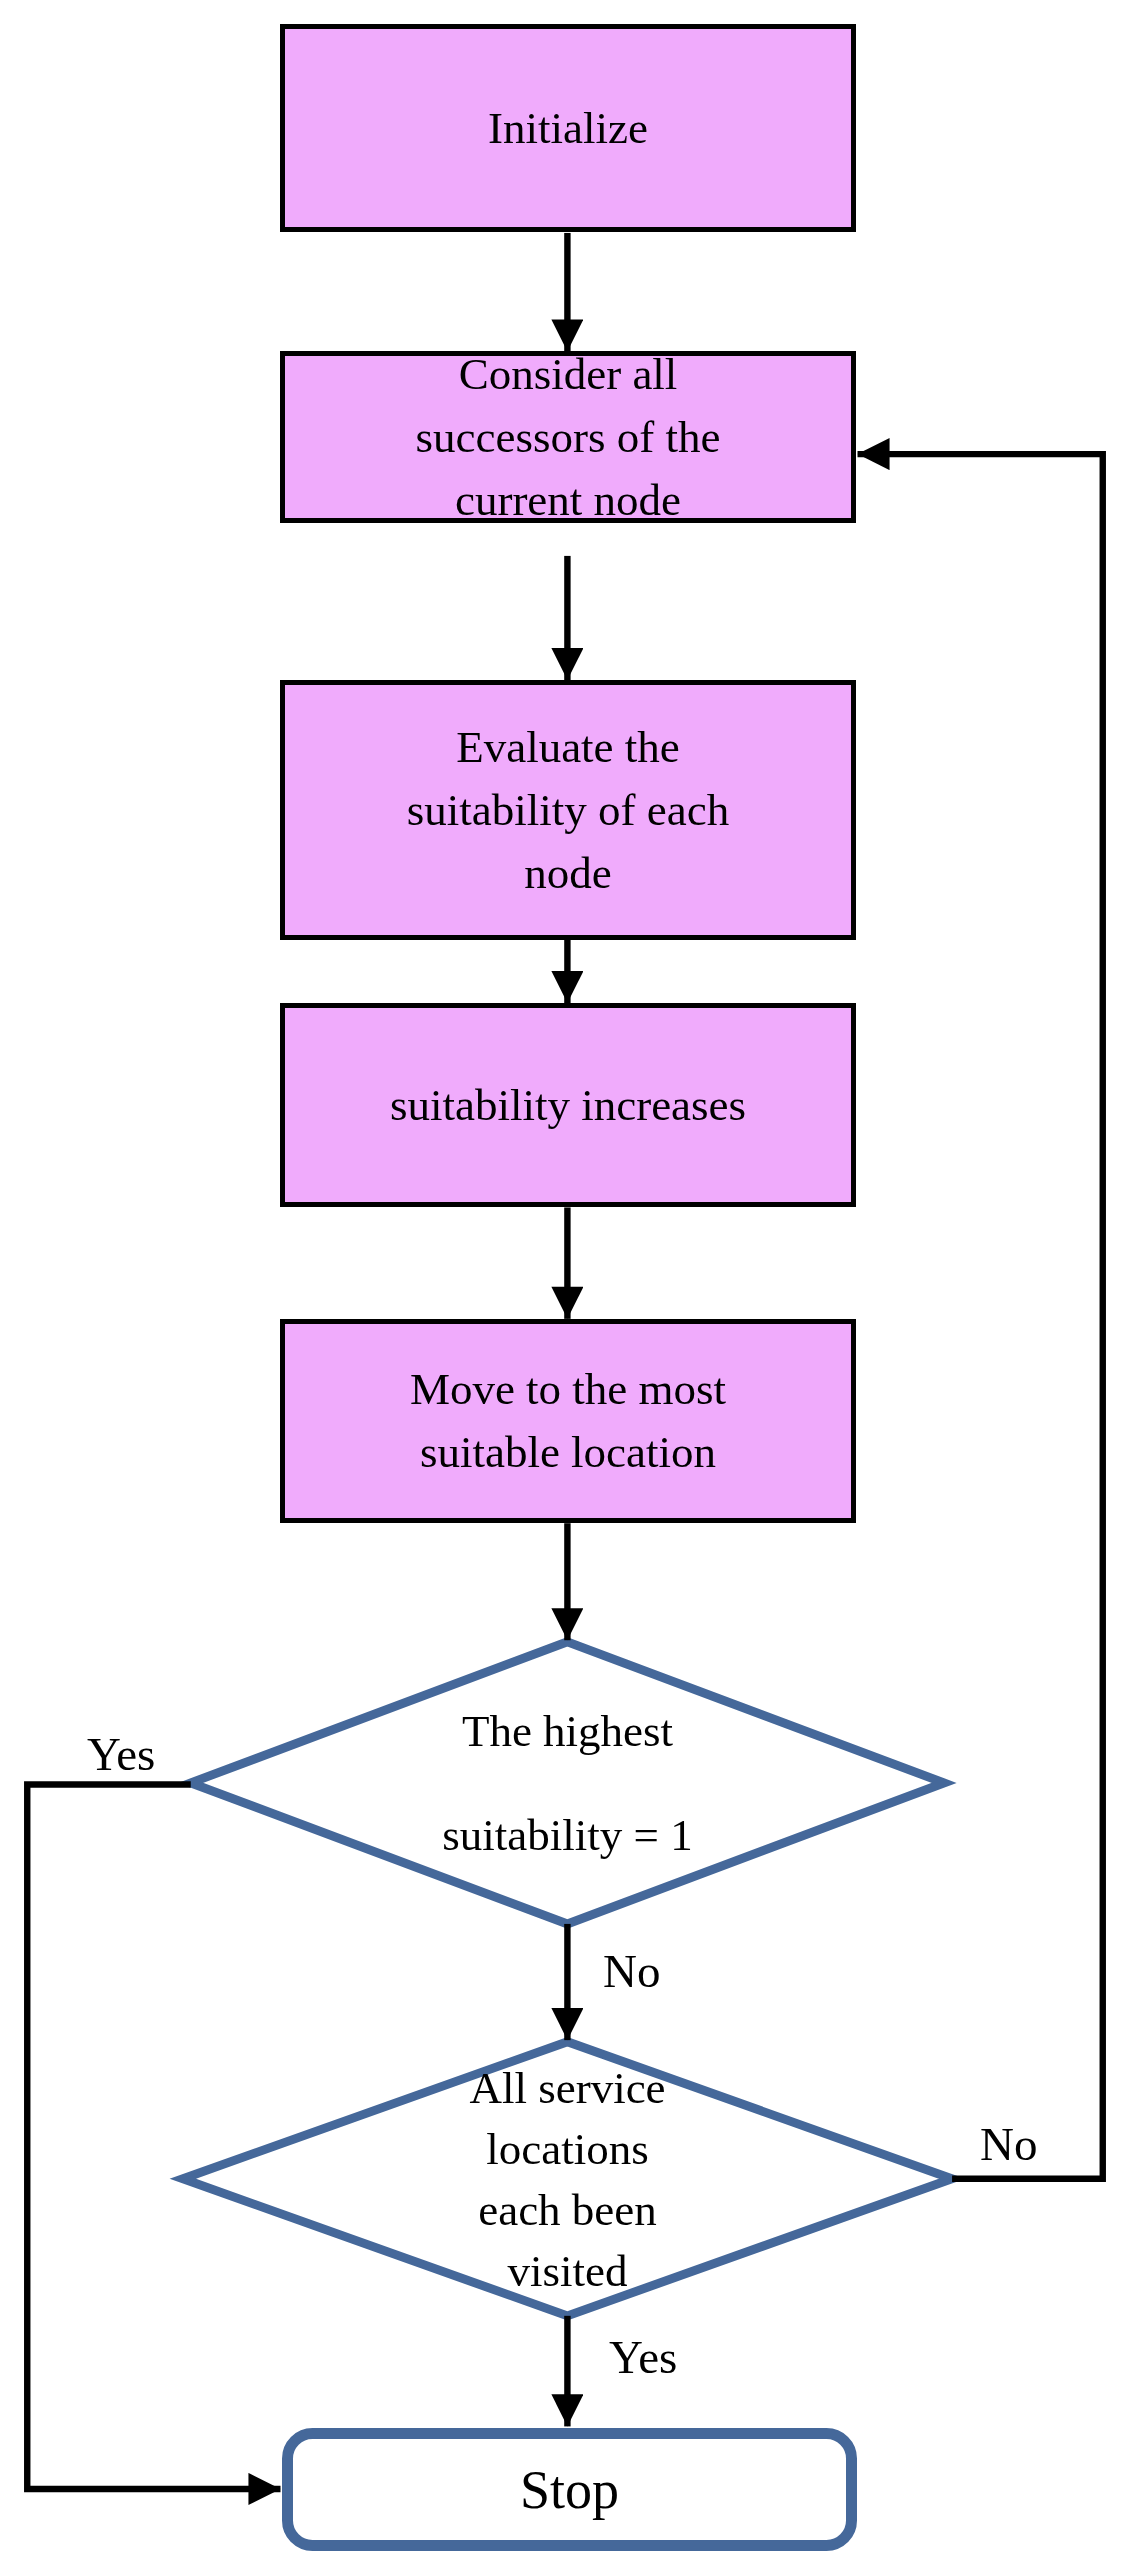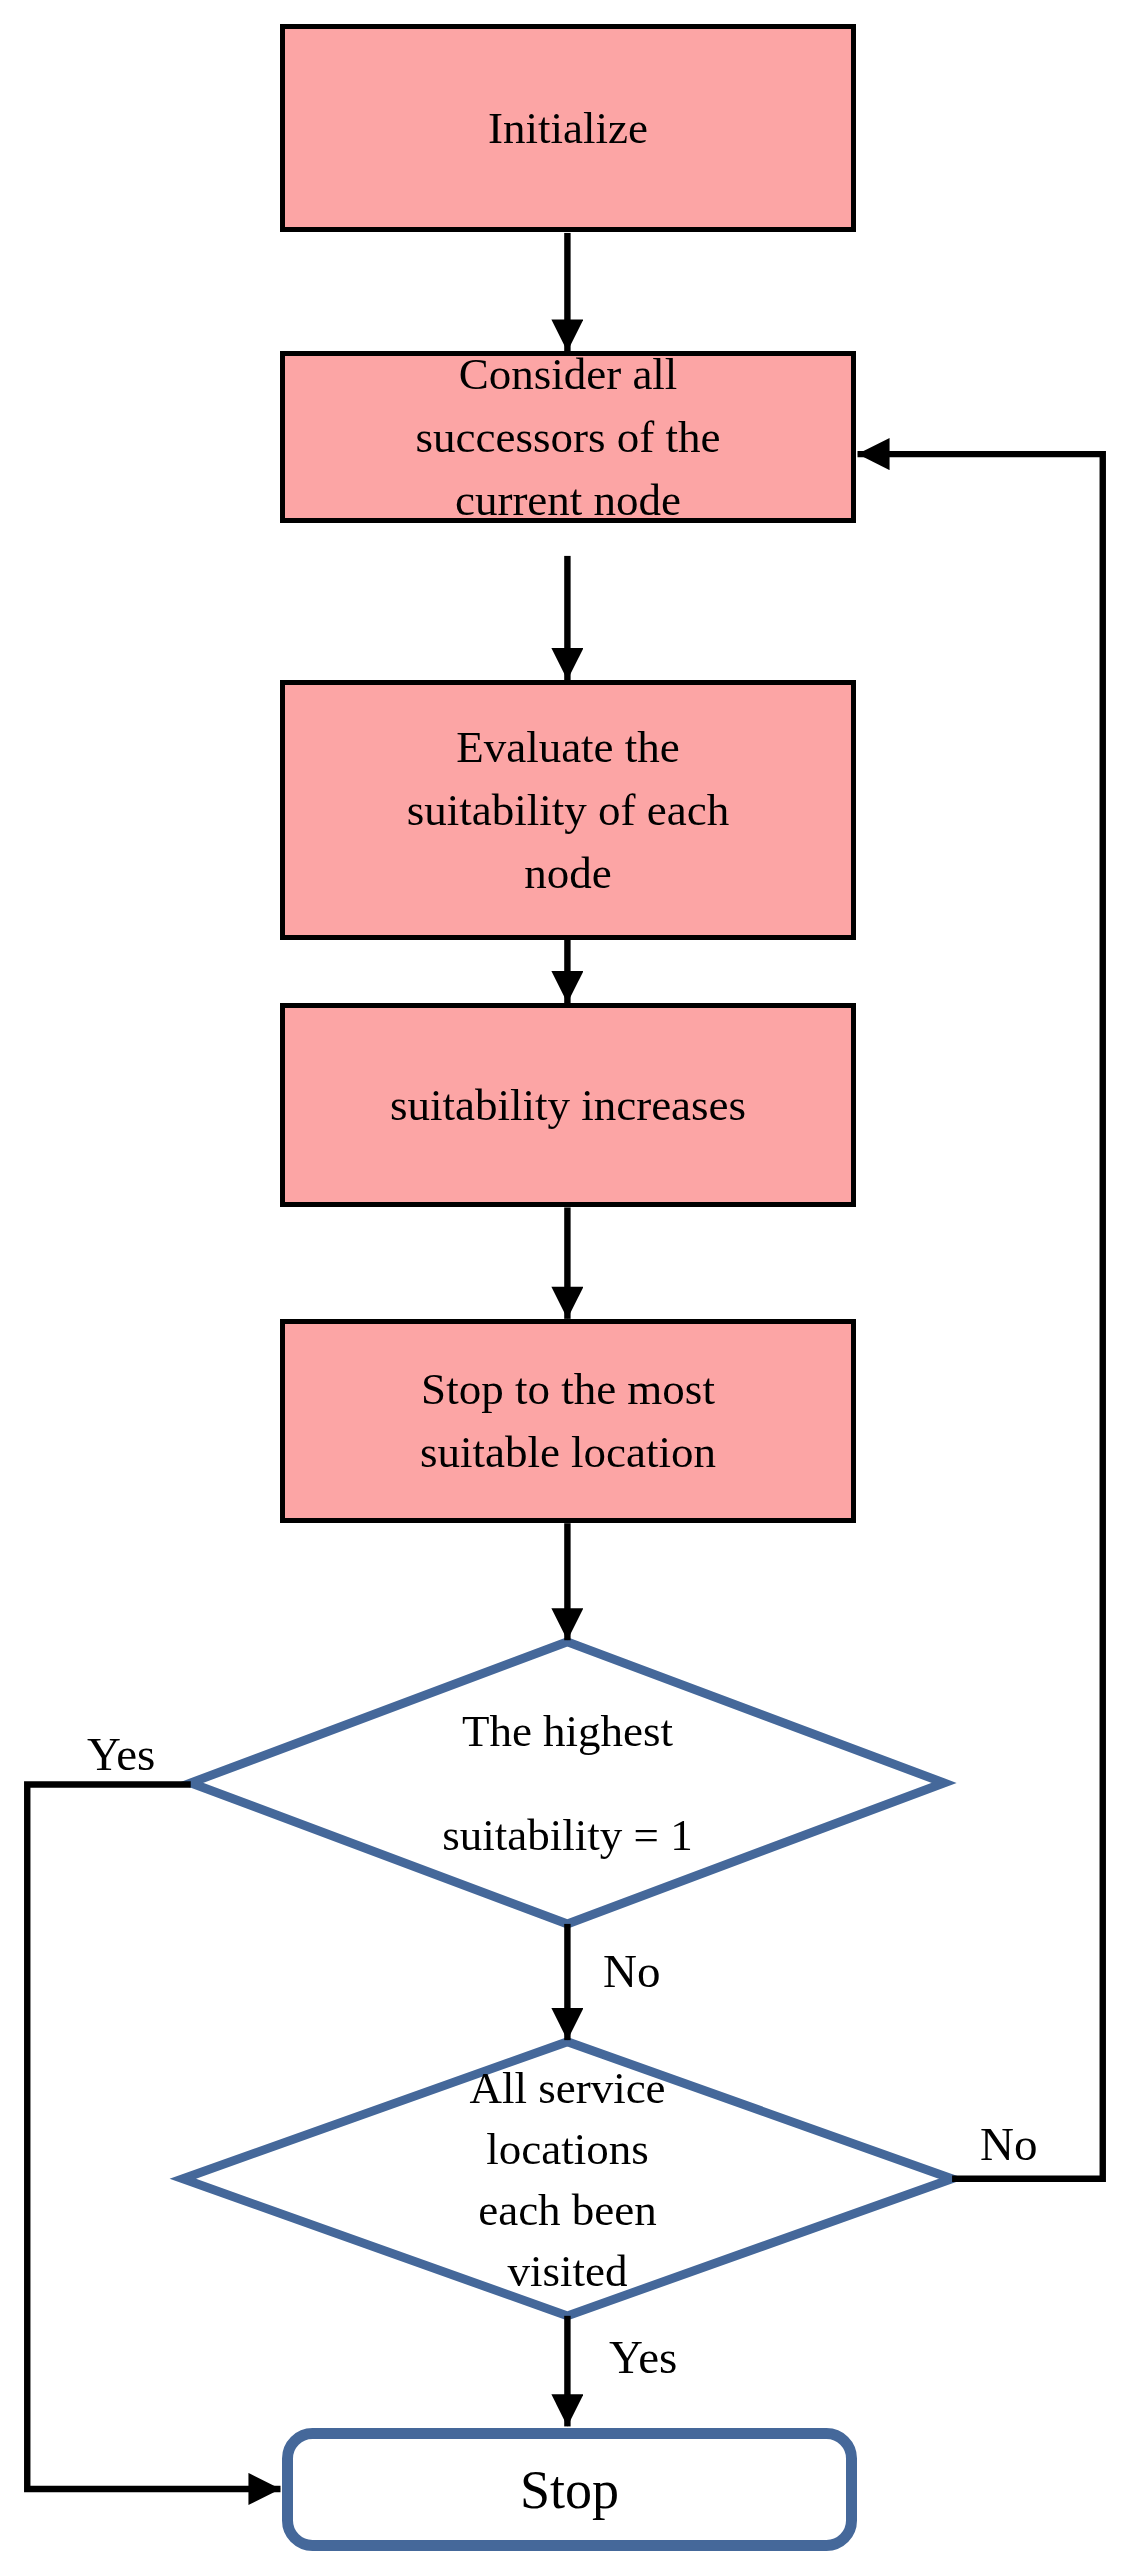--- a/index.html
+++ b/index.html
@@ -21,21 +21,21 @@
     left: 0; top: 0;
     width: 1130px;
     height: 2576px;
     z-index: 1;
   }
   .process-box {
     position: absolute;
     left: 280px;
     width: 576px;
     border: 5.6px solid #000000;
-    background: #fca5a5;
+    background: #f0abfc;
     box-sizing: border-box;
     display: flex;
     flex-direction: column;
     align-items: center;
     justify-content: center;
     text-align: center;
     font-size: 45px;
     line-height: 63px;
     z-index: 2;
   }
@@ -117,21 +117,21 @@
     <span>Evaluate the</span>
     <span>suitability of each</span>
     <span>node</span>
   </div>
 
   <div class="process-box" style="top:1003px; height:204px;">
     <span>suitability increases</span>
   </div>
 
   <div class="process-box" style="top:1319px; height:204px;">
-    <span>Stop to the most</span>
+    <span>Move to the most</span>
     <span>suitable location</span>
   </div>
 
   <div class="diamond-text" style="left:327px; top:1690px; width:481px; height:186px;gap:43px;">
     <span>The highest</span>
     <span>suitability = 1</span>
   </div>
 
   <div class="diamond-text" style="left:367px; top:2056px; width:401px; height:247px;">
     <span>All service</span>

